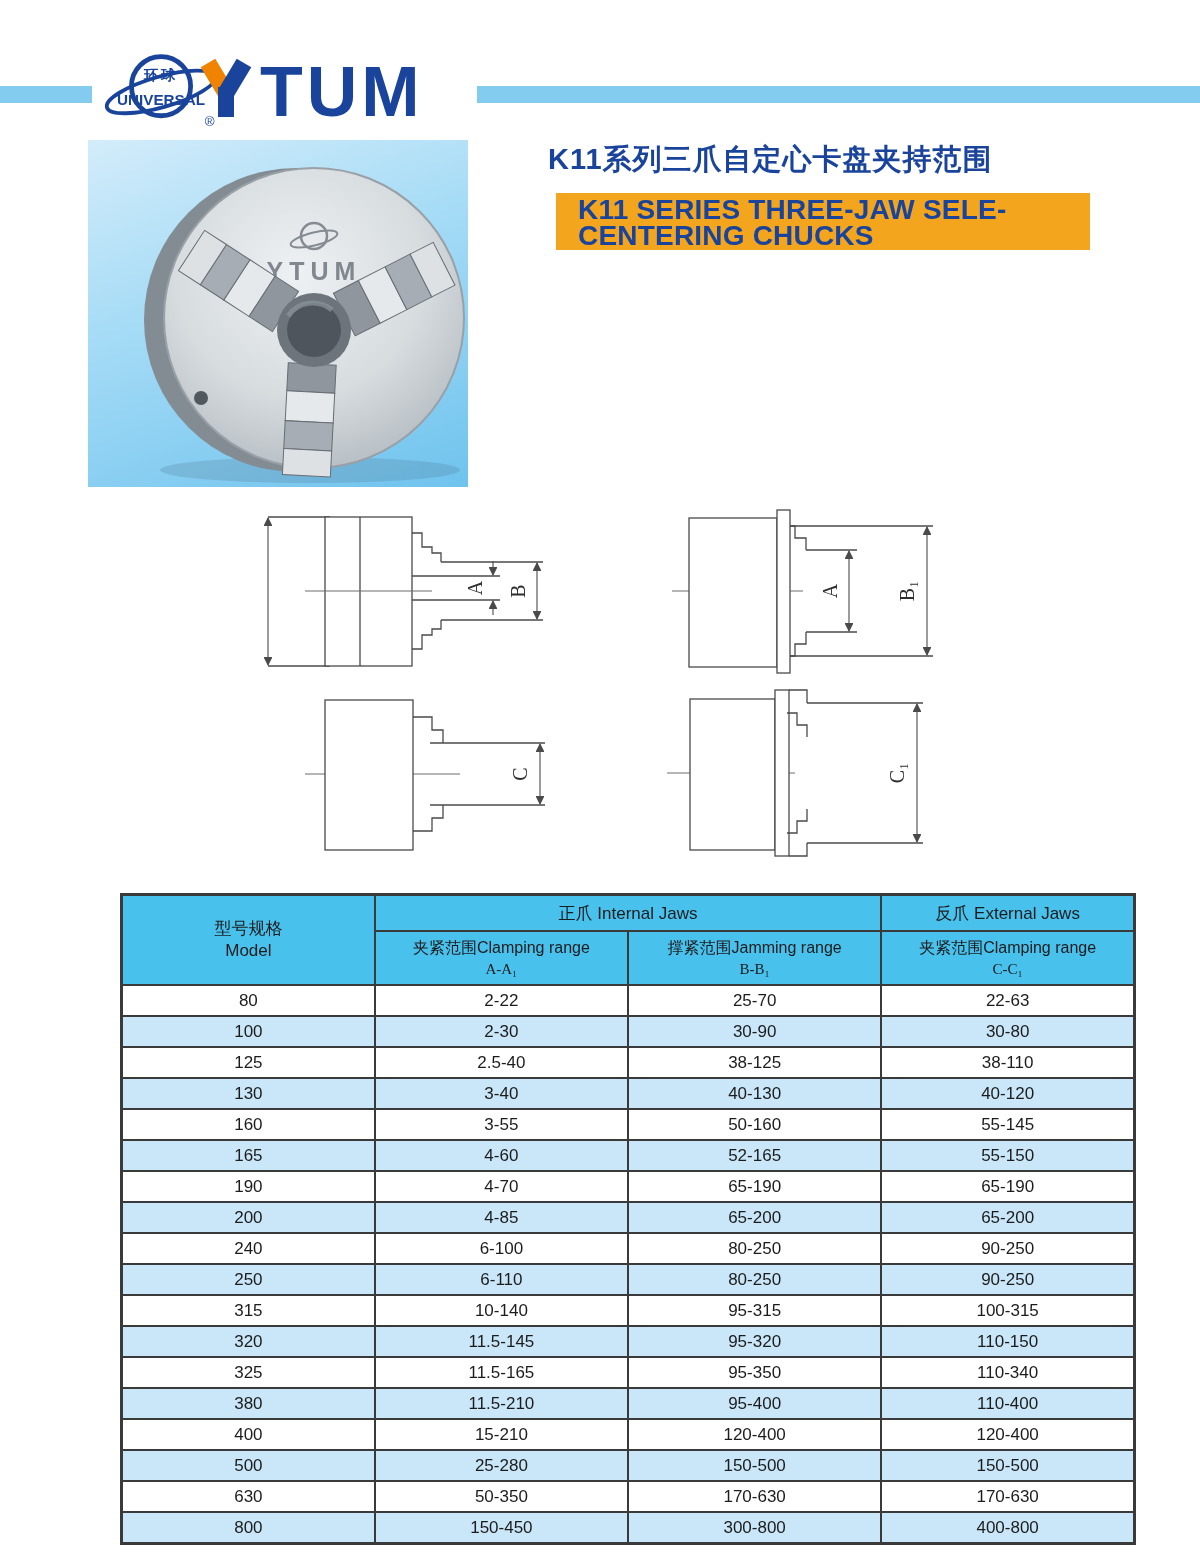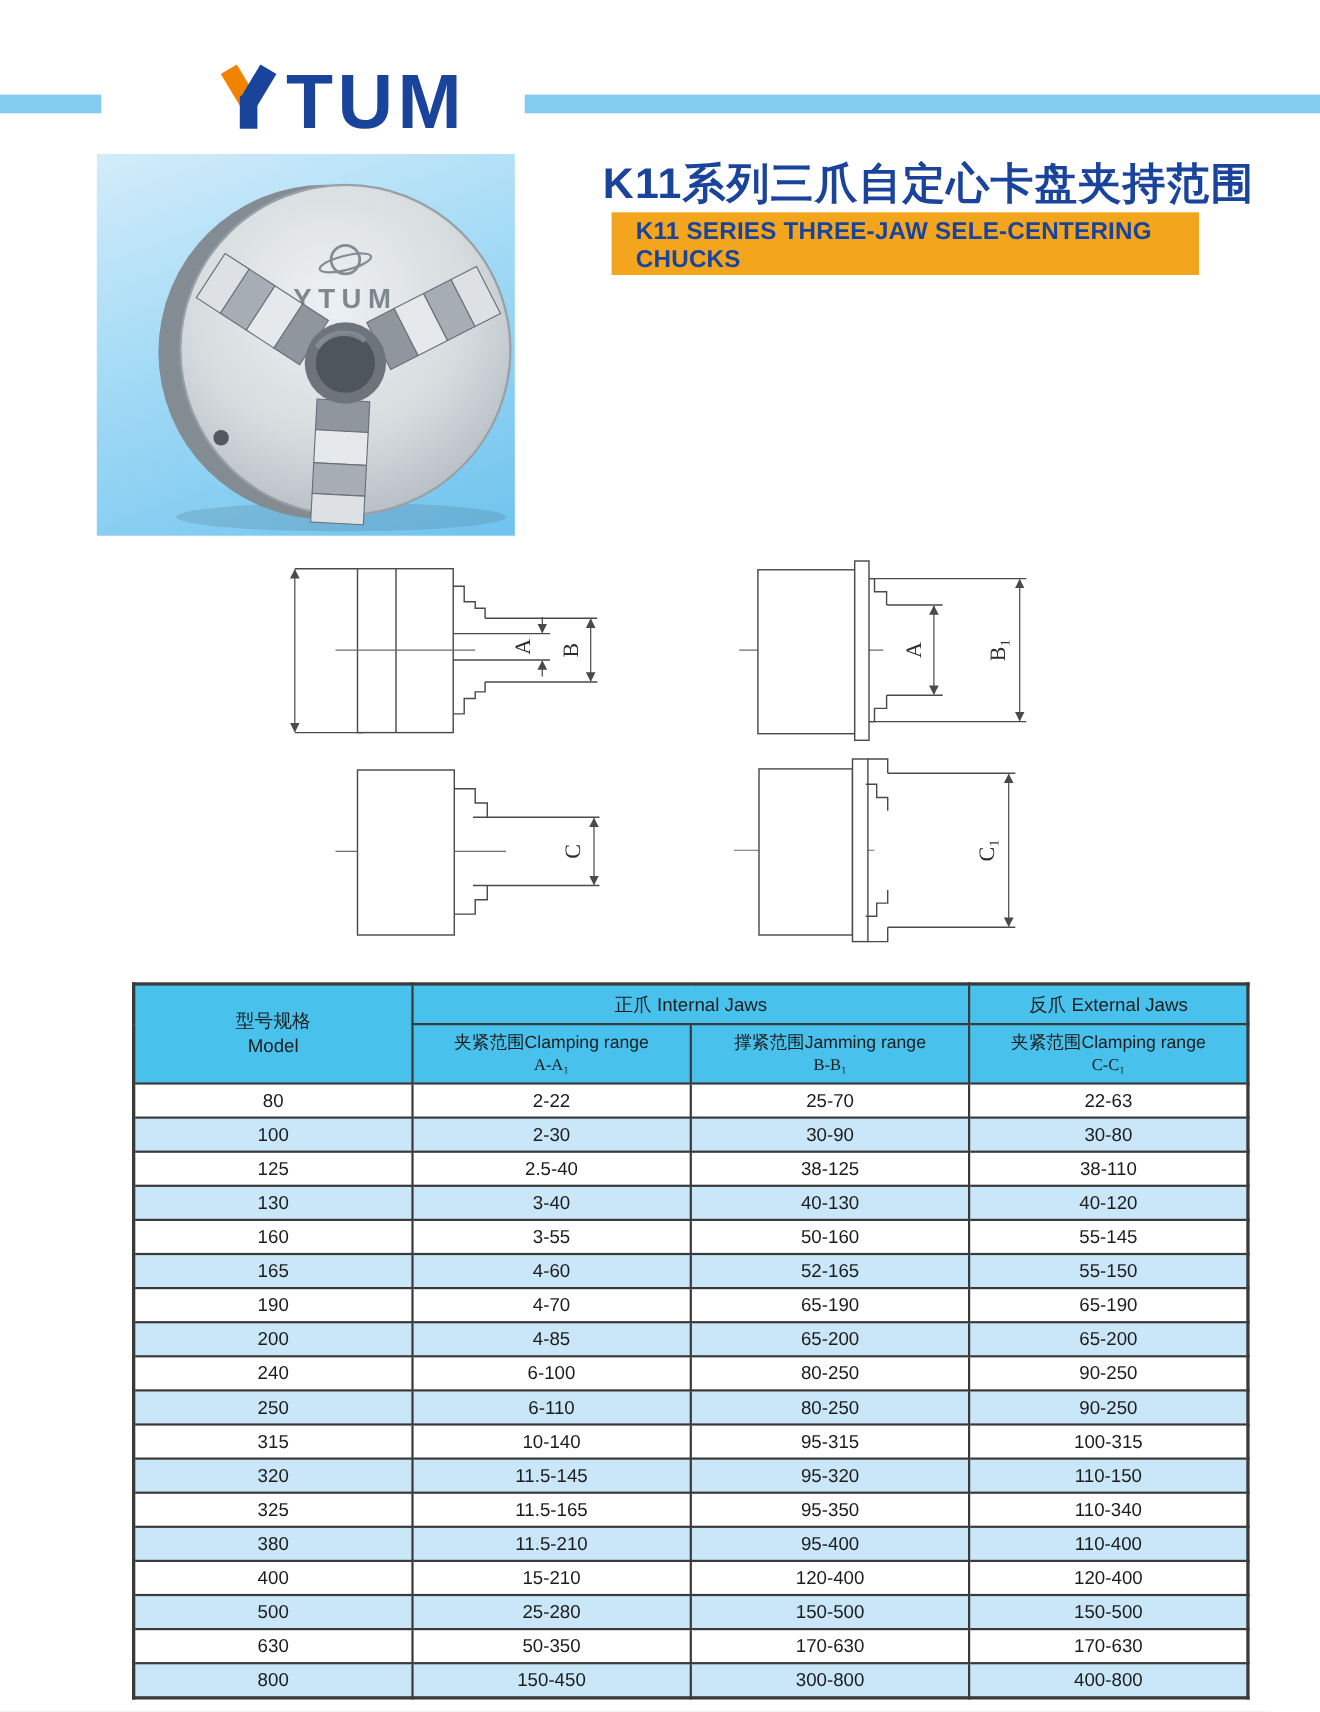--- a/index.html
+++ b/index.html
@@ -12,23 +12,23 @@
   .bar-right{left:477px;top:86px;width:723px;}
   .globe-logo{position:absolute;left:100px;top:44px;width:124px;height:92px;}
   .wordmark{position:absolute;left:200px;top:55px;width:280px;height:72px;}
 
   
   .photo{position:absolute;left:88px;top:140px;width:380px;height:347px;
          background:linear-gradient(160deg,#d3ecfa 0%,#a7dcf6 40%,#6fc3ee 100%);}
 
   
   .cn-title{position:absolute;left:548px;top:140px;width:600px;
-            font-size:39px;font-weight:bold;color:#1A449C;letter-spacing:1px;white-space:nowrap;}
+            font-size:29px;font-weight:bold;color:#1A449C;letter-spacing:1px;white-space:nowrap;}
   .banner{position:absolute;left:556px;top:193px;width:534px;height:57px;background:#F2A51D;
-          color:#1A449C;font-weight:bold;font-size:22px;line-height:26px;
+          color:#1A449C;font-weight:bold;font-size:28px;line-height:26px;
           padding:4px 0 0 22px;box-sizing:border-box;letter-spacing:0.2px;}
 
   
   .drw{position:absolute;}
   .drw svg{display:block;}
   .drw .ln{fill:none;stroke:#4a4a4a;stroke-width:1.3;}
   .drw .fillw{fill:#ffffff;stroke:#4a4a4a;stroke-width:1.3;}
   .drw .cl{fill:none;stroke:#6d6d6d;stroke-width:1;}
   .drw .dim{fill:none;stroke:#4a4a4a;stroke-width:1.1;}
   .drw text{font-family:"Liberation Serif",serif;font-size:20px;fill:#2e2e2e;}
@@ -48,20 +48,30 @@
   table.range tbody tr.alt td{background:#C9E7F8;}
 </style>
 </head>
 <body>
 
 <div class="page">
 
   <div class="bar bar-left"></div>
   <div class="bar bar-right"></div>
 
+  <div class="globe-logo">
+    <svg viewBox="0 0 130 96" width="124" height="92">
+      <circle cx="64" cy="44" r="31" fill="#ffffff" stroke="#1A449C" stroke-width="5"></circle>
+      <ellipse cx="64" cy="50" rx="59" ry="16" fill="none" stroke="#1A449C" stroke-width="4" transform="rotate(-16 64 50)"></ellipse>
+      <text x="64" y="38" text-anchor="middle" font-size="15" font-weight="bold" fill="#1A449C" style="letter-spacing:3px">环球</text>
+      <text x="64" y="64" text-anchor="middle" font-size="16" font-weight="bold" fill="#1A449C" stroke="#ffffff" stroke-width="6" style="paint-order:stroke"></text>
+      <text x="64" y="64" text-anchor="middle" font-size="16" font-weight="bold" fill="#1A449C">UNIVERSAL</text>
+      <text x="115" y="86" text-anchor="middle" font-size="14" fill="#1A449C">®</text>
+    </svg>
+  </div>
 
   <div class="wordmark">
     <svg viewBox="0 0 280 72" width="280" height="72">
 
       <line x1="8" y1="8" x2="26" y2="38" stroke="#F08300" stroke-width="17"></line>
       <line x1="44" y1="8" x2="26" y2="38" stroke="#1A449C" stroke-width="17"></line>
       <line x1="26" y1="32" x2="26" y2="62" stroke="#1A449C" stroke-width="16"></line>
       <text x="60" y="61" font-size="70" font-weight="bold" fill="#1A449C" style="letter-spacing:4px" font-family="Liberation Sans, sans-serif">TUM</text>
     </svg>
   </div>

